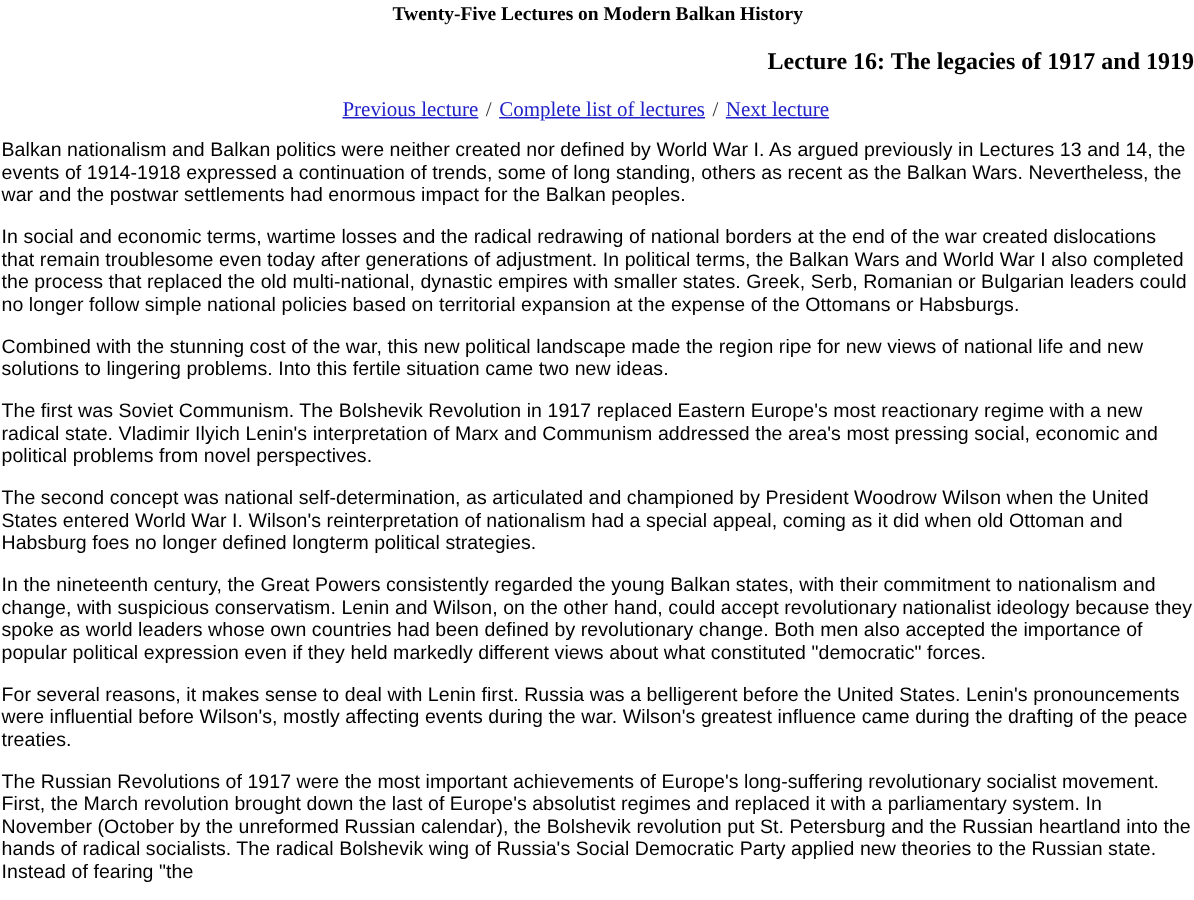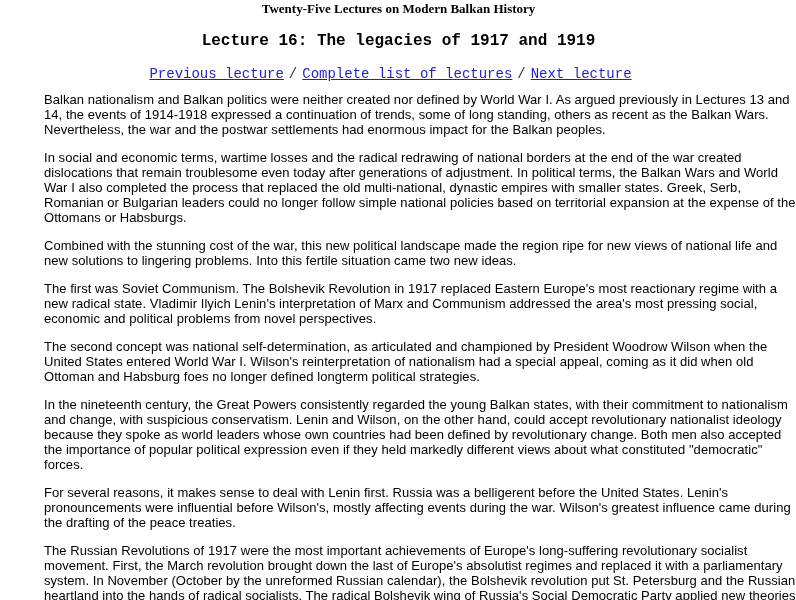--- a/index.html
+++ b/index.html
@@ -20,29 +20,29 @@
     .series-title {
       font-family: Liberation Serif, serif;
       font-weight: bold;
       font-size: 13px;
       text-align: center;
       margin: 0;
       padding-top: 1px;
       line-height: 15px;
     }
     .lecture-title {
-      font-family: Liberation Mono, monospace;
+      font-family: Liberation Serif, serif;
       font-weight: bold;
       font-size: 16px;
-      text-align: center;
+      text-align: right;
       margin: 16px 0 0 0;
       line-height: 19px;
     }
     .nav {
-      font-family: Liberation Mono, monospace;
+      font-family: Liberation Serif, serif;
       font-size: 14px;
       text-align: center;
       margin: 15px 16px 0 0;
       line-height: 16px;
     }
     .nav a {
       color: #1f1fc8;
       text-decoration: underline;
       cursor: pointer;
     }
@@ -52,21 +52,20 @@
     }
     .body-text {
       font-family: "Liberation Sans", "DejaVu Sans", sans-serif;
       font-size: 13px;
       line-height: 15px;
       margin: 0;
       letter-spacing: 0.05px;
     }
     .body-text p {
       margin: 0 0 13px 0;
-      padding-left: 43px;
     }
     .first-para {
       margin-top: 10px !important;
     }
     .section-heading {
       font-family: "Liberation Serif", "DejaVu Serif", serif;
       font-weight: bold;
       font-size: 13px;
       line-height: 15px;
       margin: 17px 0 18px 0;

